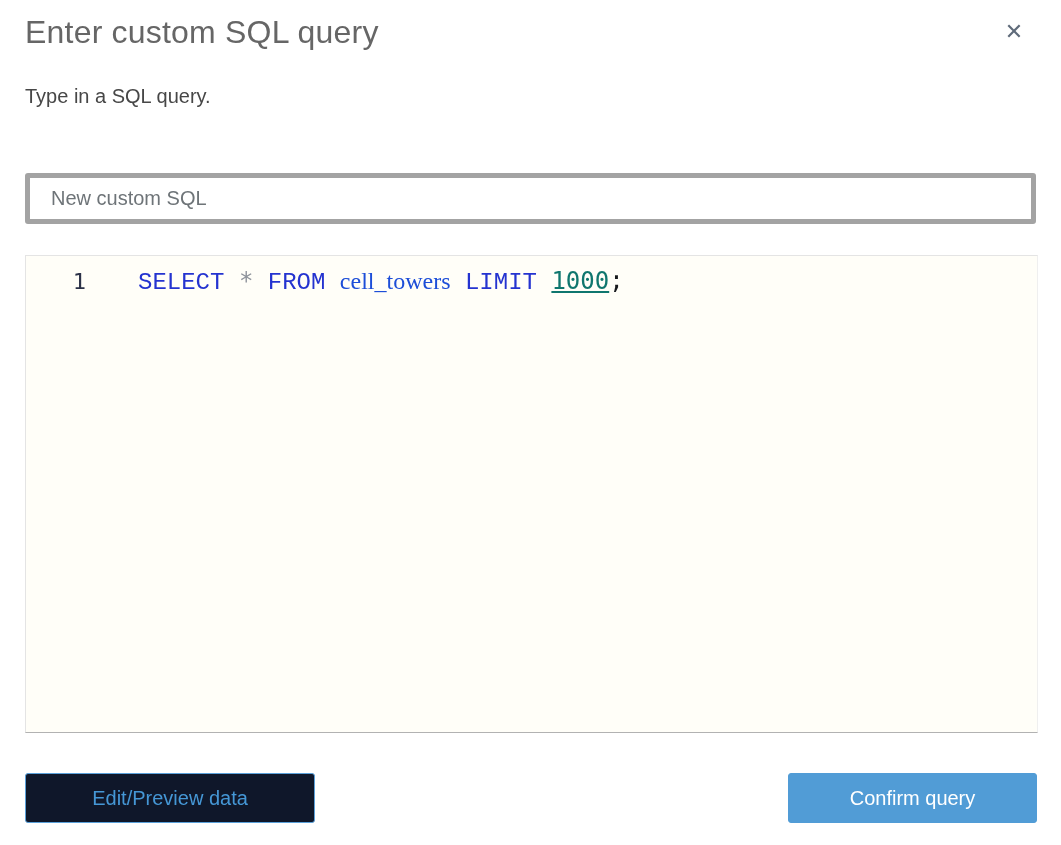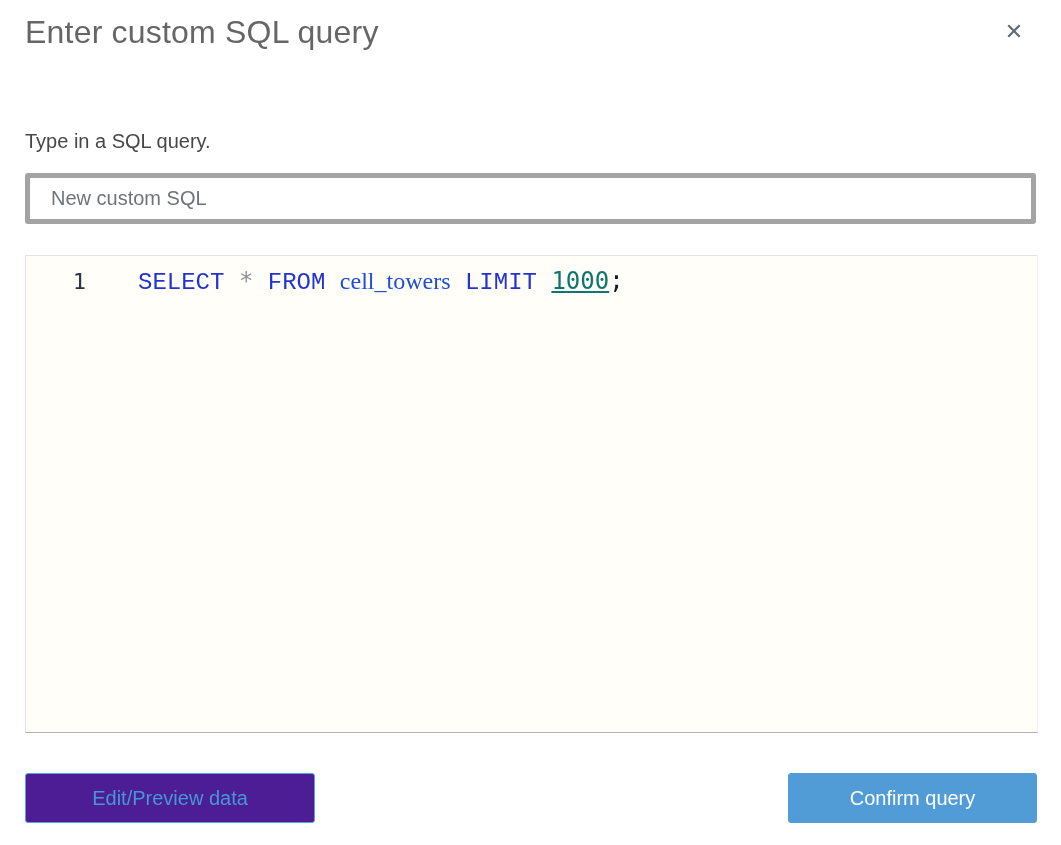--- a/index.html
+++ b/index.html
@@ -21,21 +21,21 @@
   .close-btn {
     position: absolute; left: 998px; top: 16px;
     width: 32px; height: 32px;
     background: none; border: none;
     font-size: 22px; line-height: 32px; text-align: center;
     color: #5f6b7a; cursor: pointer;
     font-family: "Liberation Sans", sans-serif;
   }
   .dialog-subtitle {
     position: absolute; left: 25px; top: 85px;
-    font-size: 20px; font-weight: 400; color: #474747; margin-top: 45px;
+    font-size: 20px; font-weight: 400; color: #474747;
   }
 
   .name-input {
     position: absolute; left: 25px; top: 173px;
     width: 1011px; height: 51px;
     border: 5px solid #a3a3a3; border-radius: 3px;
     background: #ffffff;
     padding: 0 21px;
     font-size: 20px; color: #6e7478;
     font-family: "Liberation Sans", sans-serif;
@@ -78,21 +78,21 @@
 
   .btn {
     position: absolute; top: 773px; height: 50px;
     border-radius: 3px;
     font-family: "Liberation Sans", sans-serif;
     font-size: 20px;
     cursor: pointer;
   }
   .btn-outline {
     left: 25px; width: 290px;
-    background: #4c1d95;
+    background: #0f172a;
     border: 1px solid #5ba1da;
     color: #4597d6;
   }
   .btn-primary {
     left: 788px; width: 249px;
     background: #519cd6;
     border: 1px solid #519cd6;
     color: #ffffff;
   }
 </style>

